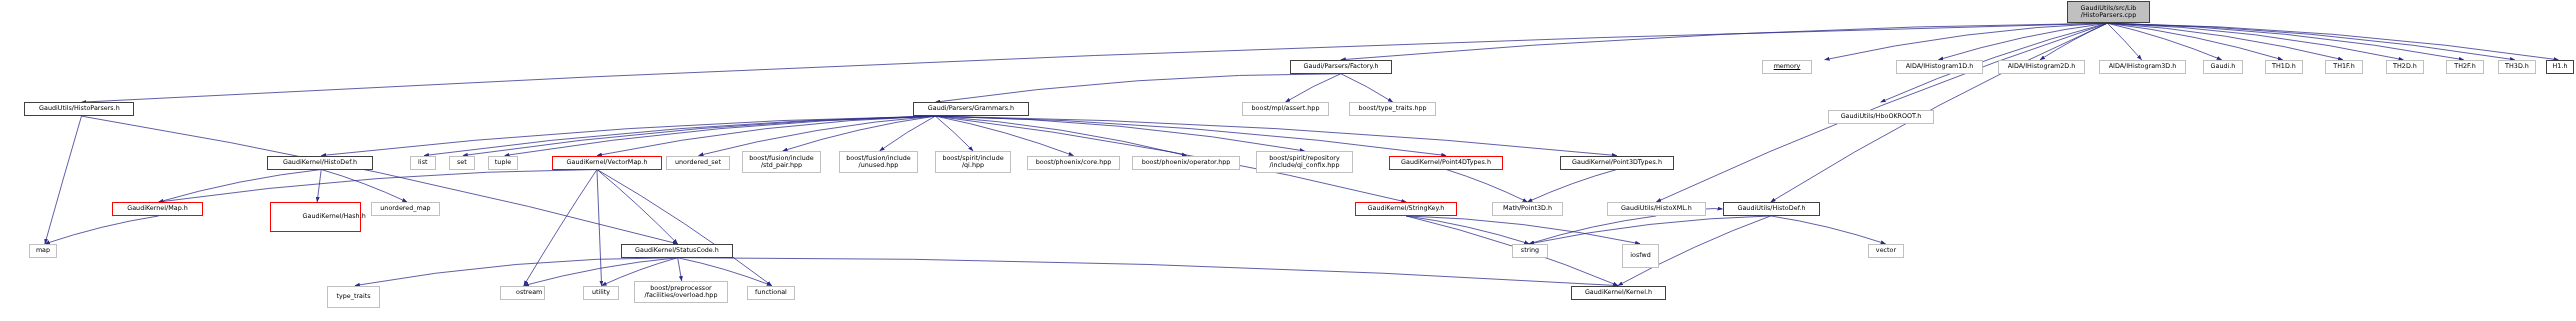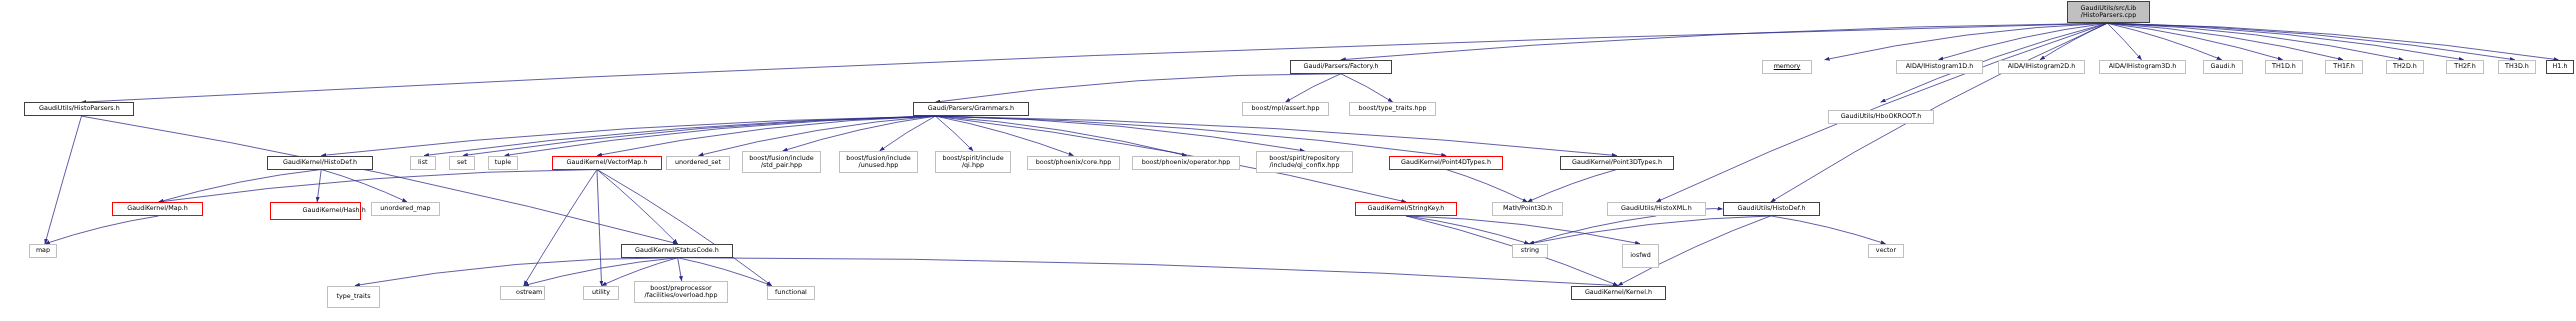--- a/index.html
+++ b/index.html
@@ -122,32 +122,32 @@
       <div class="node thin" style="left: 935px; top: 151px; width: 76px; height: 22px;"><span>boost/spirit/include
 /qi.hpp</span></div>
       <div class="node thin" style="left: 1027px; top: 156px; width: 93px; height: 14px;"><span>boost/phoenix/core.hpp</span></div>
       <div class="node thin" style="left: 1132px; top: 156px; width: 108px; height: 14px;"><span>boost/phoenix/operator.hpp</span></div>
       <div class="node thin" style="left: 1256px; top: 151px; width: 97px; height: 22px;"><span>boost/spirit/repository
 /include/qi_confix.hpp</span></div>
       <div class="node red" style="left: 1389px; top: 156px; width: 114px; height: 14px;"><span>GaudiKernel/Point4DTypes.h</span></div>
       <div class="node bold" style="left: 1560px; top: 156px; width: 114px; height: 14px;"><span>GaudiKernel/Point3DTypes.h</span></div>
       <div class="node thin" style="left: 29px; top: 244px; width: 28px; height: 14px;"><span>map</span></div>
       <div class="node red" style="left: 112px; top: 202px; width: 91px; height: 14px;"><span>GaudiKernel/Map.h</span></div>
-      <div class="node red" style="left: 270px; top: 202px; width: 91px; height: 18px; padding-left: 39px;"><span>GaudiKernel/Hash.h</span></div>
+      <div class="node red" style="left: 270px; top: 202px; width: 91px; height: 30px; padding-left: 39px;"><span>GaudiKernel/Hash.h</span></div>
       <div class="node thin" style="left: 371px; top: 202px; width: 69px; height: 14px;"><span>unordered_map</span></div>
       <div class="node red" style="left: 1355px; top: 202px; width: 102px; height: 14px;"><span>GaudiKernel/StringKey.h</span></div>
       <div class="node thin" style="left: 1492px; top: 202px; width: 71px; height: 14px;"><span>Math/Point3D.h</span></div>
       <div class="node thin" style="left: 1607px; top: 202px; width: 99px; height: 14px;"><span>GaudiUtils/HistoXML.h</span></div>
       <div class="node bold" style="left: 1723px; top: 202px; width: 97px; height: 14px;"><span>GaudiUtils/HistoDef.h</span></div>
       <div class="node bold" style="left: 621px; top: 244px; width: 112px; height: 14px;"><span>GaudiKernel/StatusCode.h</span></div>
       <div class="node thin" style="left: 1512px; top: 244px; width: 36px; height: 14px;"><span>string</span></div>
       <div class="node thin" style="left: 1622px; top: 244px; width: 37px; height: 24px;"><span>iosfwd</span></div>
       <div class="node thin" style="left: 1868px; top: 244px; width: 36px; height: 14px;"><span>vector</span></div>
       <div class="node thin" style="left: 327px; top: 286px; width: 53px; height: 22px;"><span>type_traits</span></div>
       <div class="node thin" style="left: 500px; top: 286px; width: 45px; height: 14px; justify-content: flex-end;"><span>ostream</span></div>
       <div class="node thin" style="left: 583px; top: 286px; width: 36px; height: 14px;"><span>utility</span></div>
       <div class="node thin" style="left: 634px; top: 281px; width: 94px; height: 22px; text-align: center;"><span>boost/preprocessor
 /facilities/overload.hpp</span></div>
-      <div class="node thin" style="left: 747px; top: 286px; width: 48px; height: 14px; margin-left: 20px;"><span>functional</span></div>
+      <div class="node thin" style="left: 747px; top: 286px; width: 48px; height: 14px;"><span>functional</span></div>
       <div class="node bold" style="left: 1571px; top: 286px; width: 95px; height: 14px;"><span>GaudiKernel/Kernel.h</span></div>
     </div>
 </div>
 
 
 </body></html>

